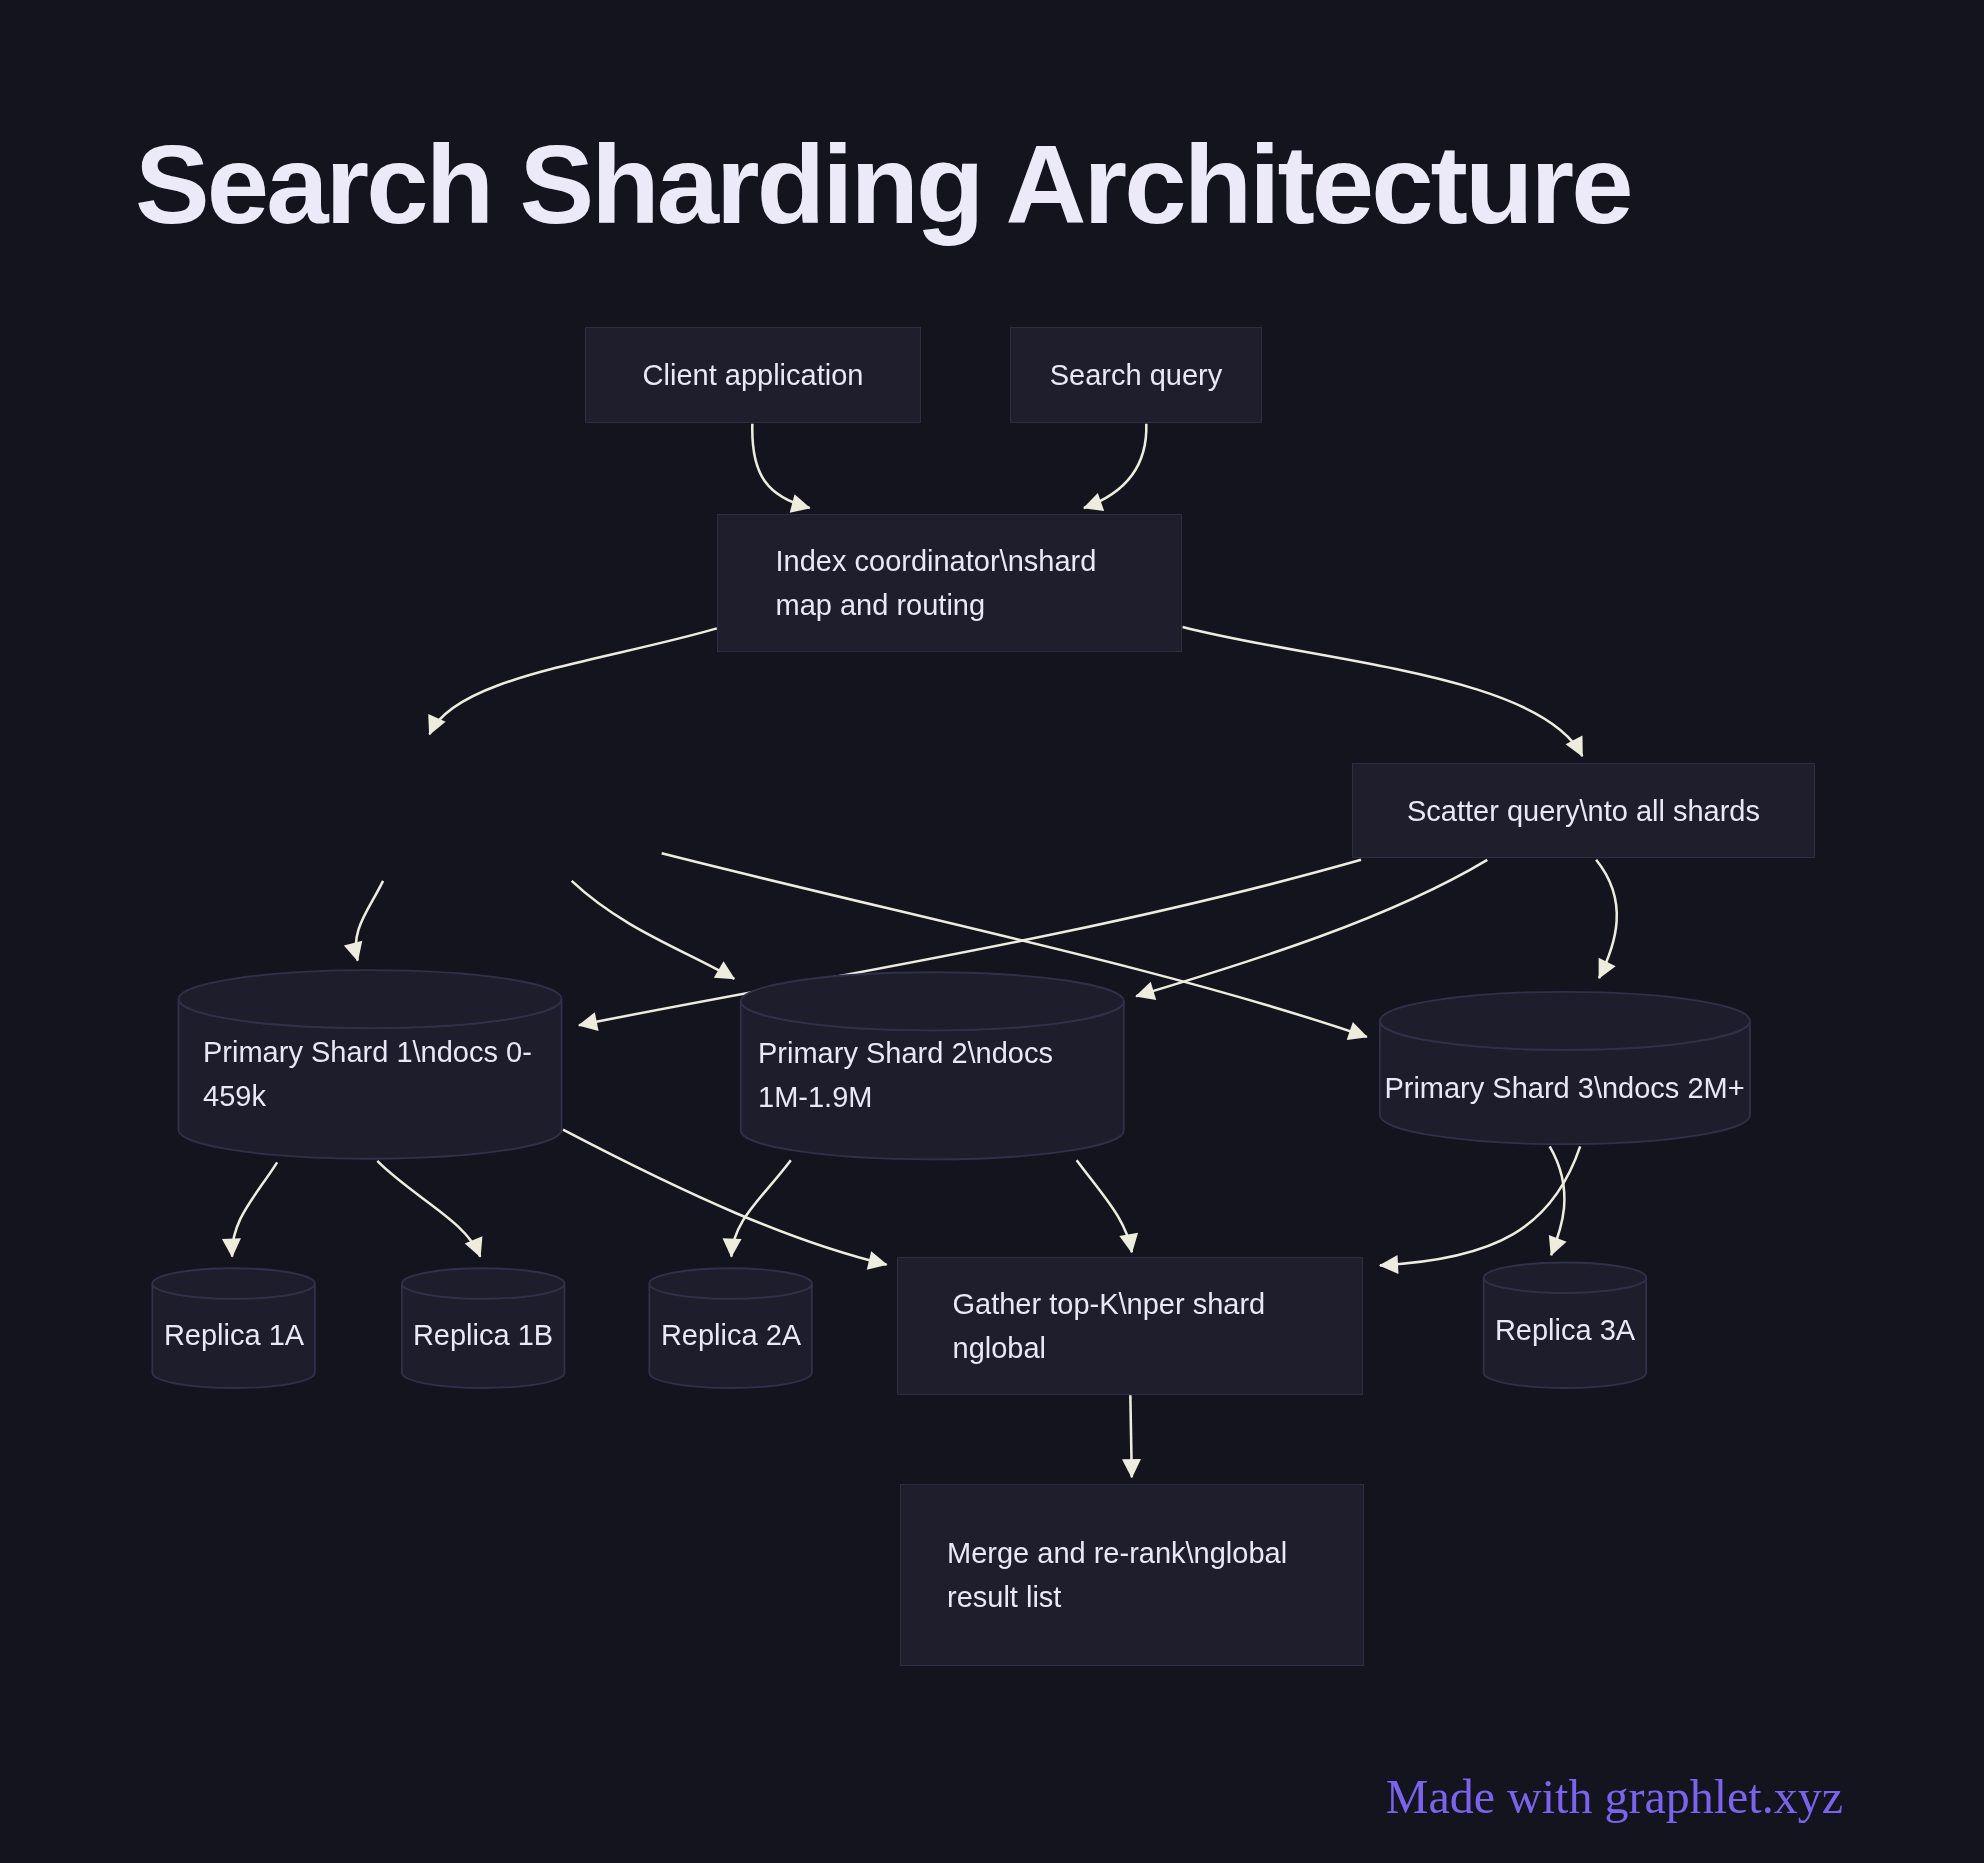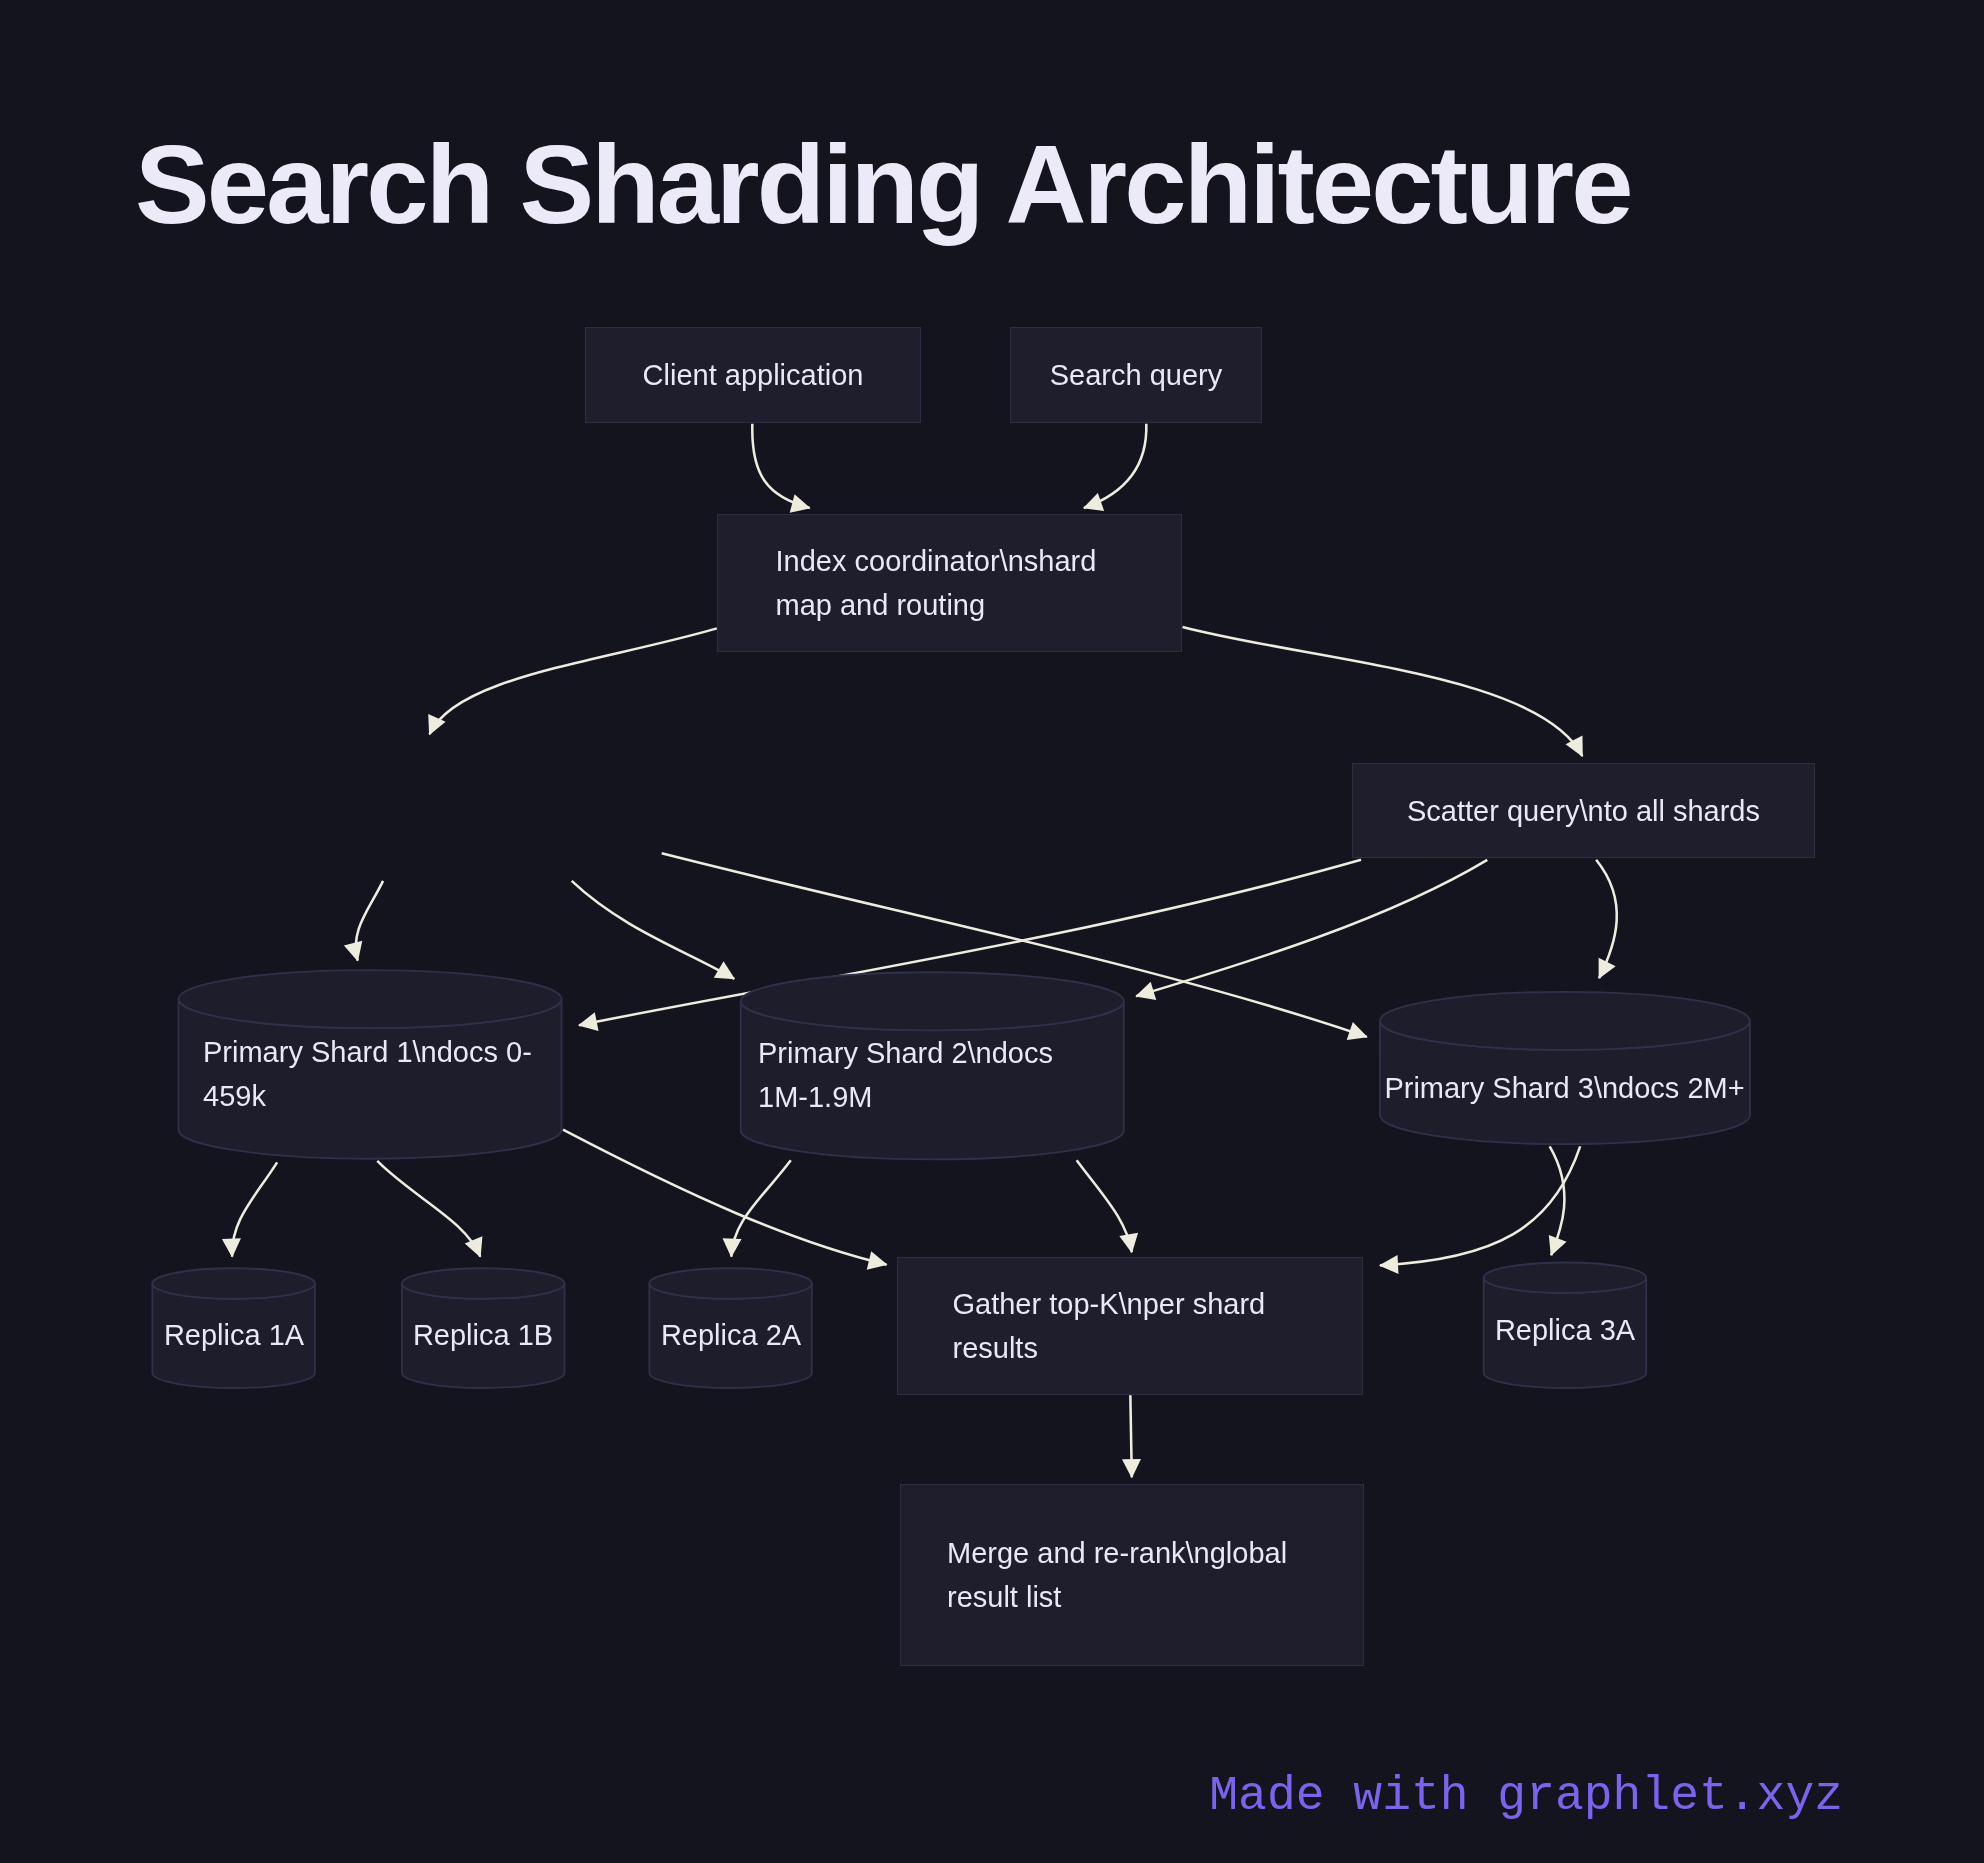--- a/index.html
+++ b/index.html
@@ -34,21 +34,21 @@
     position:absolute; display:flex; align-items:center; justify-content:center;
     color: var(--text); font-size:29px; line-height:44px; 
   }
   .node {
     background: var(--node_fill);
     border: 1.5px solid var(--node_border);
   }
   .nl { display:block; }
   .footer-link {
     position:absolute; top:1769px; right:142px;
-    font-family:Liberation Mono, monospace;
+    font-family:Liberation Serif, serif;
     font-size:48px; color: var(--footer); text-decoration:none; white-space:nowrap;
   }
 </style>
 </head>
 <body>
 
 <div id="canvas">
 
   <div class="title">Search Sharding Architecture</div>
 
@@ -119,21 +119,21 @@
   <div class="node" style="left:717px; top:514px; width:465px; height:138px;">
     <span class="nl" style="max-width:348px;">Index coordinator\nshard map and routing</span>
   </div>
 
 
   <div class="node" style="left:1352px; top:763px; width:463px; height:95px;">
     <span class="nl">Scatter query\nto all shards</span>
   </div>
 
   <div class="node" style="left:897px; top:1257px; width:466px; height:138px;">
-    <span class="nl" style="max-width:355px;">Gather top-K\nper shard results</span>
+    <span class="nl" style="max-width:355px;">Gather top-K\nper shard nglobal</span>
   </div>
 
   <div class="node" style="left:900px; top:1484px; width:464px; height:182px;">
     <span class="nl" style="max-width:370px;">Merge and re-rank\nglobal result list</span>
   </div>
 
   <div class="cyl-label" style="left:203px; top:999px; width:334px; height:149px;">
     <span class="nl" style="max-width:334px;">Primary Shard 1\ndocs 0-459k</span>
   </div>
 

